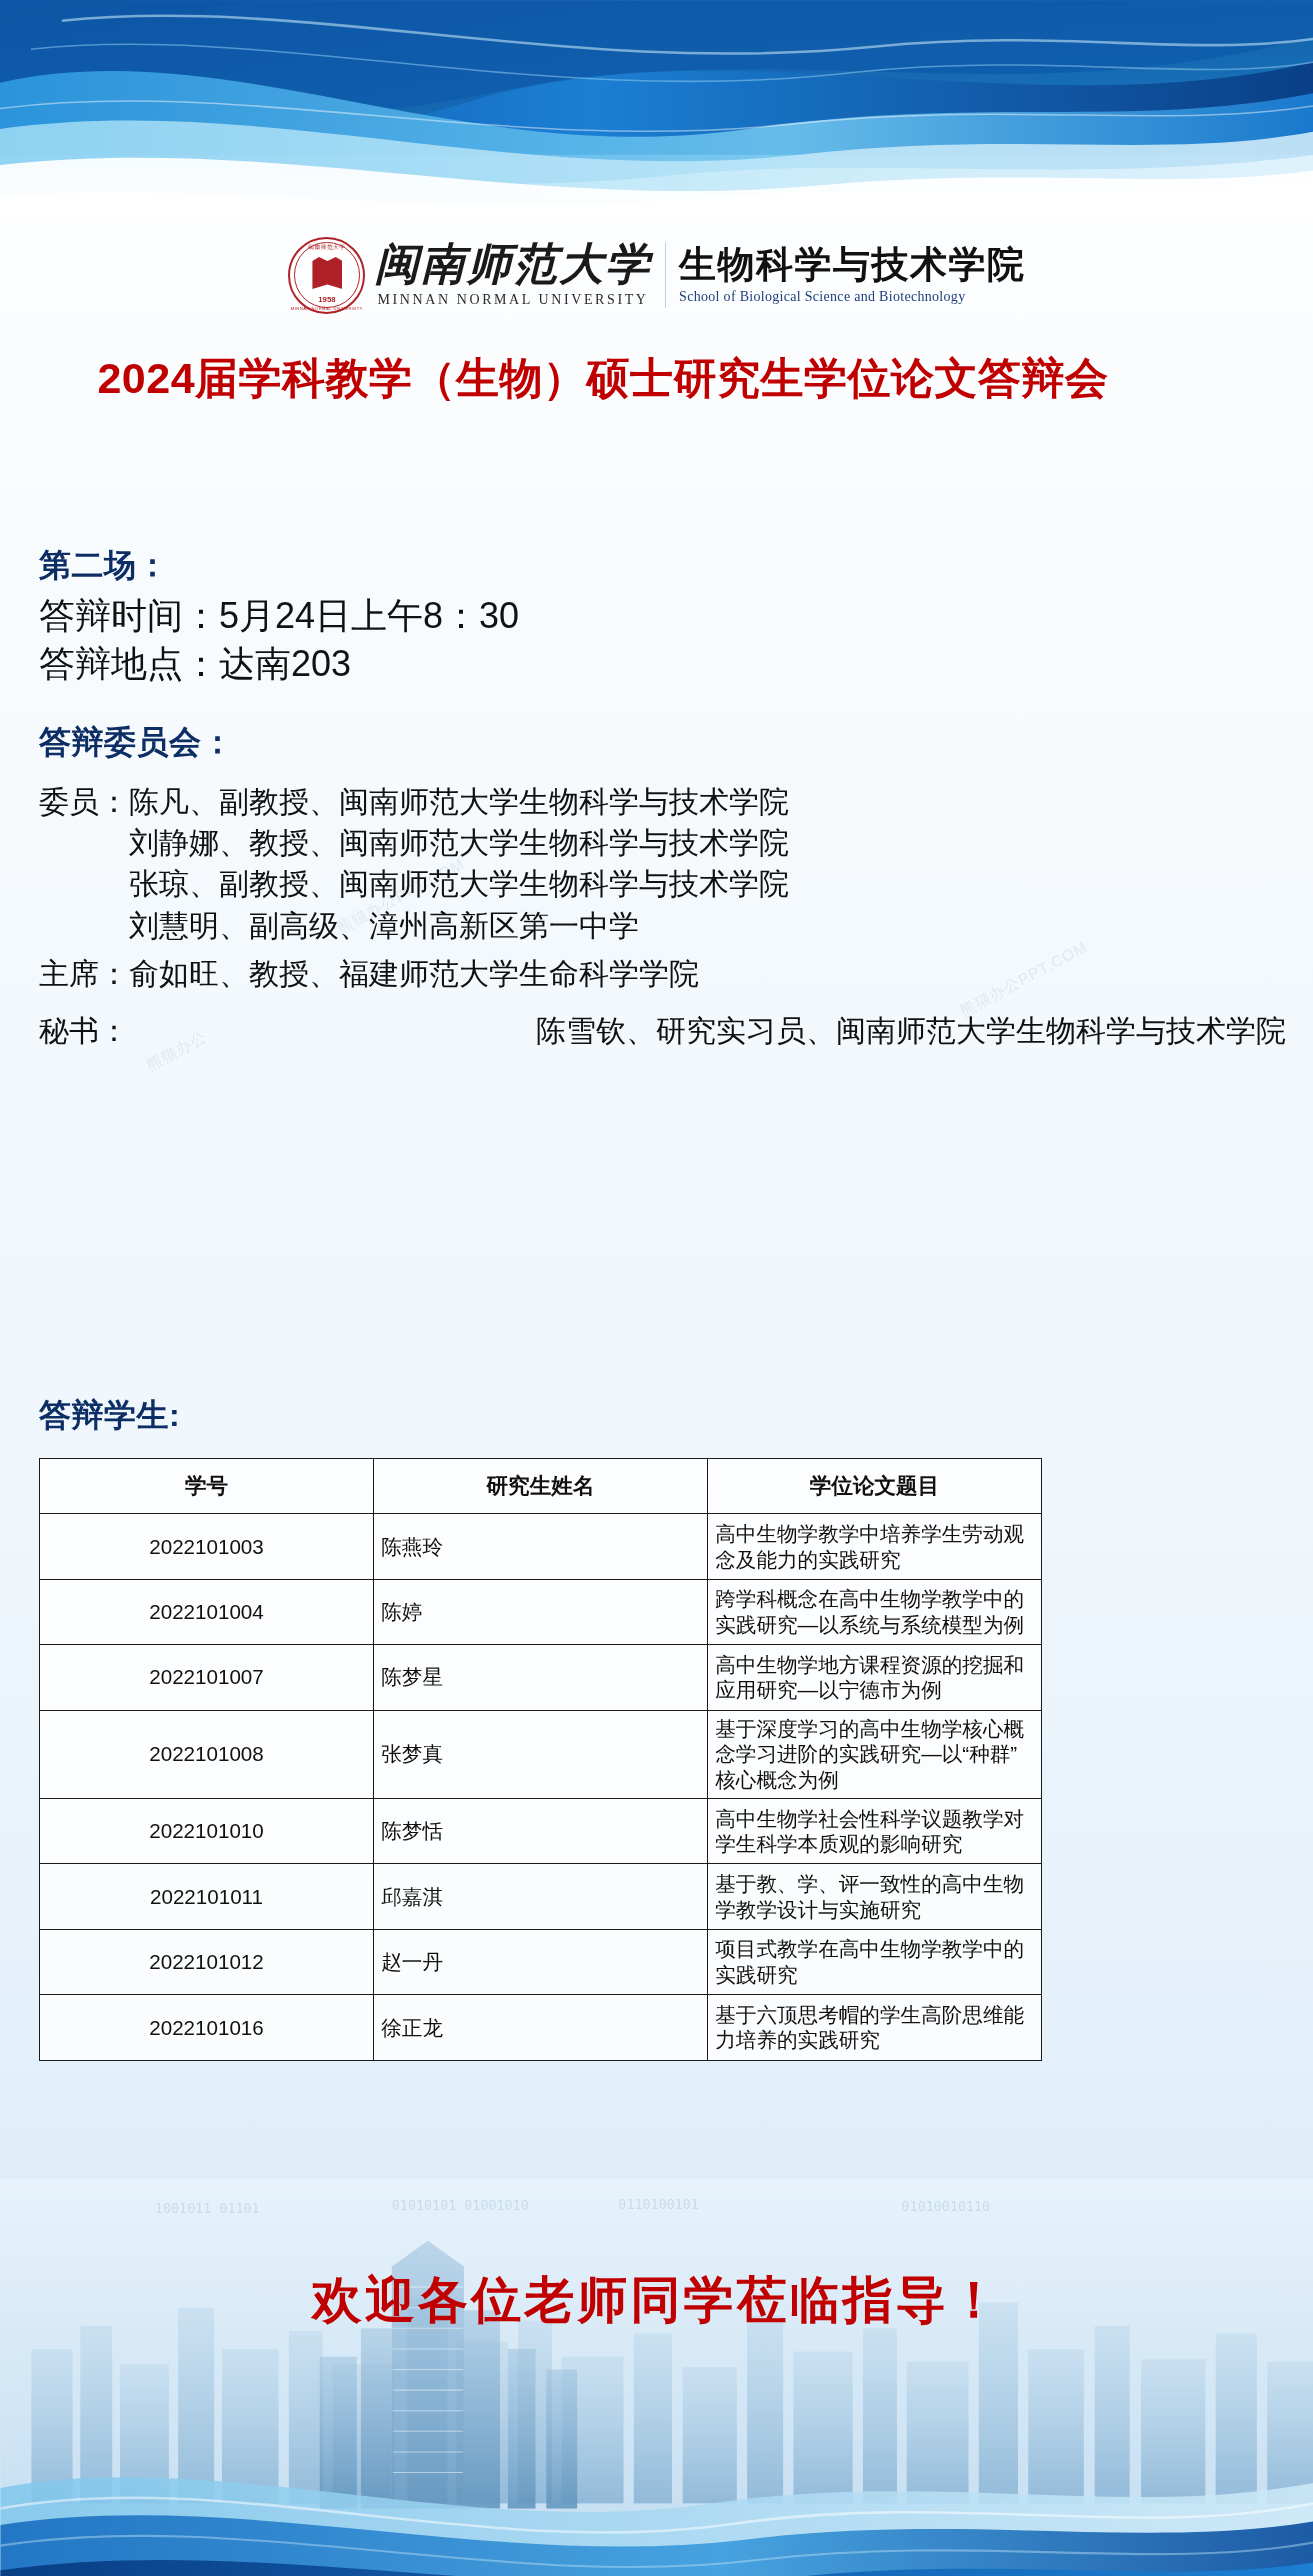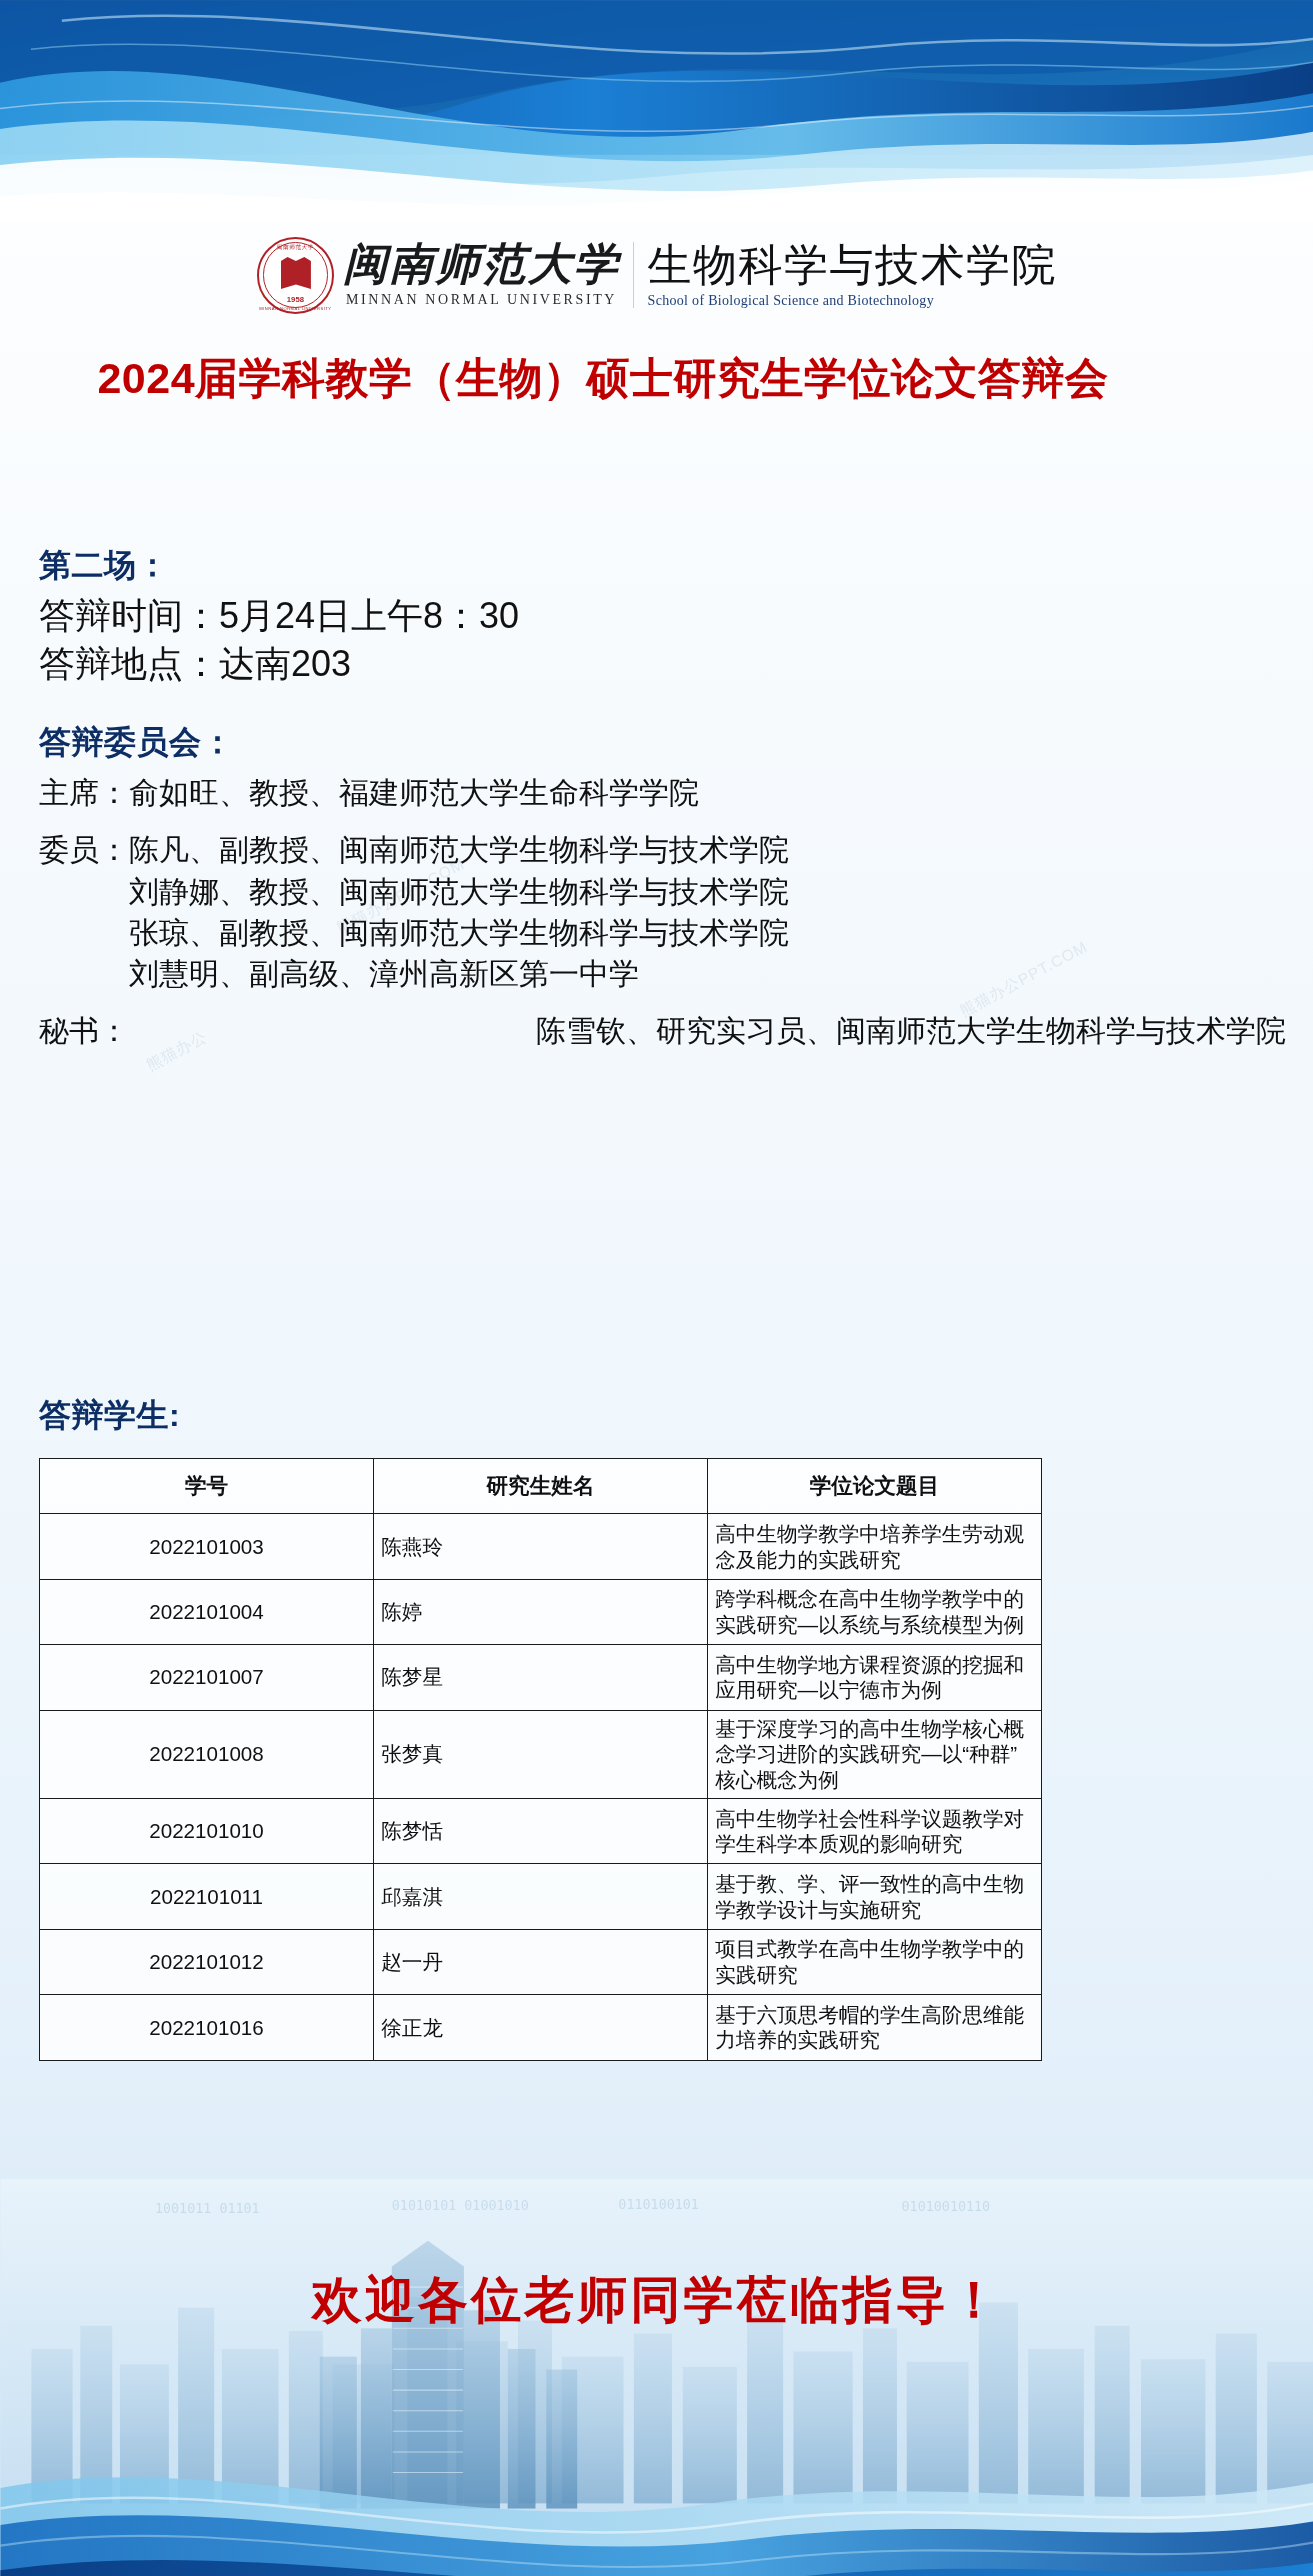--- a/index.html
+++ b/index.html
@@ -127,22 +127,22 @@
   .uni-en {
     font-size: 14px;
     color: #2b2b2b;
     letter-spacing: 2.6px;
     margin-top: 4.1px;
     text-align: center;
     font-family: "Liberation Serif", serif;
   }
   .col-block { flex: 0 0 auto; }
   .col-cn {
-    font-size: 44px;
-    font-weight: normal;
+    font-size: 37px;
+    font-weight: bold;
     color: #111111;
     letter-spacing: 1.5px;
     line-height: 1.08;
     font-family: "Liberation Sans", sans-serif;
   }
   .col-en {
     font-size: 14px;
     color: #1f3f7a;
     margin-top: 4.1px;
     letter-spacing: 0.3px;
@@ -324,34 +324,34 @@
       <div class="sec-head">第二场：</div>
       <div class="line">答辩时间：5月24日上午8：30</div>
       <div class="line">答辩地点：达南203</div>
     </div>
 
     <div class="gap-a"></div>
 
     <div class="blk">
       <div class="sec-head">答辩委员会：</div>
 
-      <div class="row-label" style="margin-top:7.2px;">
-        <div class="lbl">主席：</div>
-        <div class="vals">
-          <div>俞如旺、教授、福建师范大学生命科学学院</div>
-        </div>
-      </div>
-
       <div class="row-label" style="margin-top:15.5px;">
         <div class="lbl">委员：</div>
         <div class="vals">
           <div>陈凡、副教授、闽南师范大学生物科学与技术学院</div>
           <div>刘静娜、教授、闽南师范大学生物科学与技术学院</div>
           <div>张琼、副教授、闽南师范大学生物科学与技术学院</div>
           <div>刘慧明、副高级、漳州高新区第一中学</div>
+        </div>
+      </div>
+
+      <div class="row-label" style="margin-top:7.2px;">
+        <div class="lbl">主席：</div>
+        <div class="vals">
+          <div>俞如旺、教授、福建师范大学生命科学学院</div>
         </div>
       </div>
 
       <div class="row-label" style="margin-top:15.5px;text-align:right;">
         <div class="lbl">秘书：</div>
         <div class="vals">
           <div>陈雪钦、研究实习员、闽南师范大学生物科学与技术学院</div>
         </div>
       </div>
     </div>

